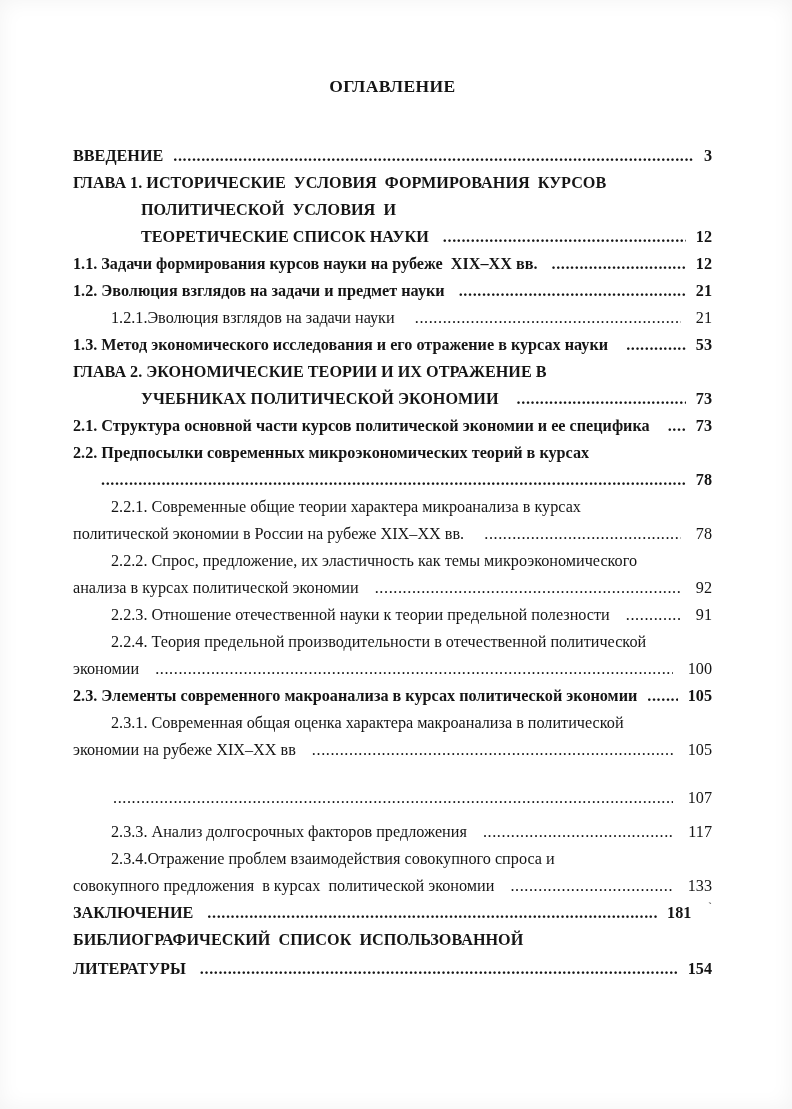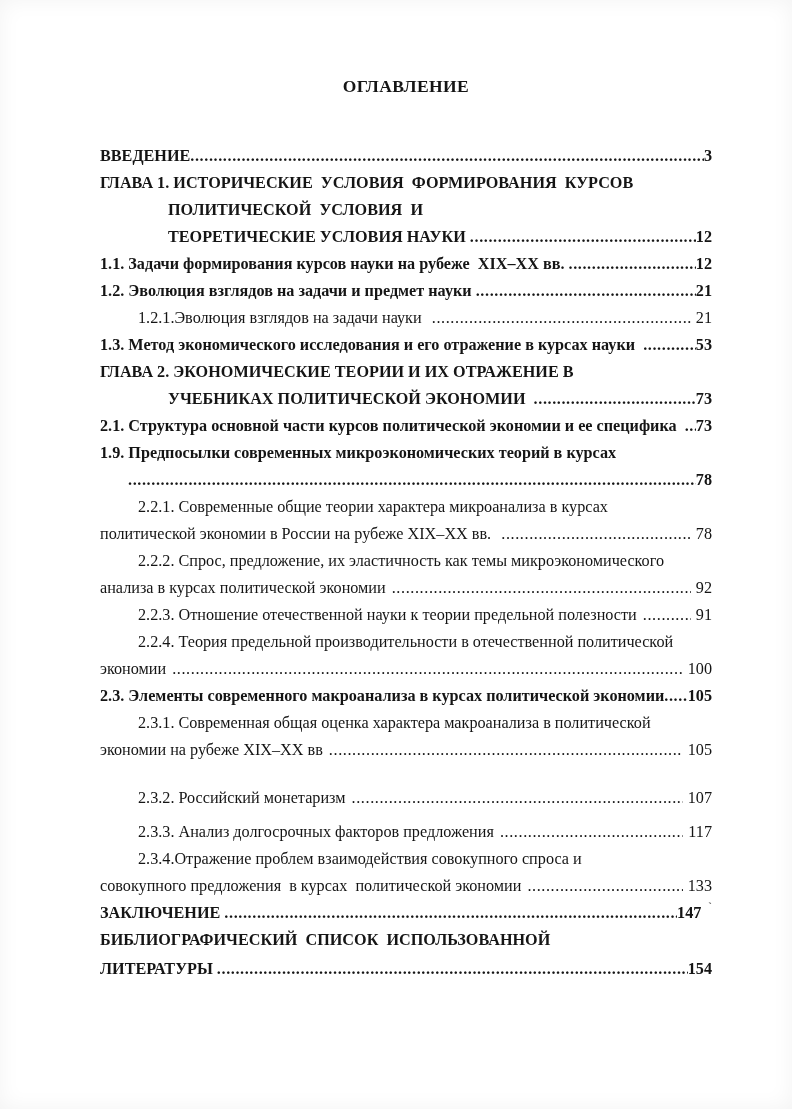--- a/index.html
+++ b/index.html
@@ -11,39 +11,40 @@
     width: 792px;
     height: 1109px;
     position: relative;
     font-family: "Liberation Serif", serif;
     color: #151515;
     overflow: hidden;
   }
   .page {
     position: absolute;
     inset: 0;
-    padding: 76px 80px 0 100px;
+    padding: 76px 80px 0 73px;
     box-sizing: border-box;
     box-shadow: inset 0 0 22px rgba(0,0,0,0.05);
   }
   .title {
     text-align: center;
     font-weight: bold;
     font-size: 17.5px;
     letter-spacing: 0.4px;
   }
   .toc {
     margin-top: 46px;
   }
   .row {
     display: flex;
     align-items: flex-end;
     height: 27px;
     font-size: 16.2px;
     line-height: 27px;
+    gap: 10px;
   }
   .row.bold { font-weight: bold; }
   .indent-1 { padding-left: 68px; }
   .indent-2 { padding-left: 38px; }
   .indent-3 { padding-left: 28px; }
   .t { white-space: pre; flex: 0 0 auto; }
   .dots {
     flex: 1 1 auto;
     min-width: 0;
     overflow: hidden;
@@ -80,21 +81,21 @@
         <span class="dots"></span>
         <span class="pg">3</span>
       </div>
       <div class="row indent-0 bold">
         <span class="t">ГЛАВА 1. ИСТОРИЧЕСКИЕ  УСЛОВИЯ  ФОРМИРОВАНИЯ  КУРСОВ</span>
       </div>
       <div class="row indent-1 bold">
         <span class="t">ПОЛИТИЧЕСКОЙ  УСЛОВИЯ  И</span>
       </div>
       <div class="row indent-1 bold">
-        <span class="t">ТЕОРЕТИЧЕСКИЕ УСЛОВИЯ НАУКИ </span>
+        <span class="t">ТЕОРЕТИЧЕСКИЕ СПИСОК НАУКИ </span>
         <span class="dots"></span>
         <span class="pg">12</span>
       </div>
       <div class="row indent-0 bold">
         <span class="t">1.1. Задачи формирования курсов науки на рубеже  XIX–XX вв. </span>
         <span class="dots"></span>
         <span class="pg">12</span>
       </div>
       <div class="row indent-0 bold">
         <span class="t">1.2. Эволюция взглядов на задачи и предмет науки </span>
@@ -118,21 +119,21 @@
         <span class="t">УЧЕБНИКАХ ПОЛИТИЧЕСКОЙ ЭКОНОМИИ  </span>
         <span class="dots"></span>
         <span class="pg">73</span>
       </div>
       <div class="row indent-0 bold">
         <span class="t">2.1. Структура основной части курсов политической экономии и ее специфика  </span>
         <span class="dots"></span>
         <span class="pg">73</span>
       </div>
       <div class="row indent-0 bold">
-        <span class="t">1.9. Предпосылки современных микроэкономических теорий в курсах</span>
+        <span class="t">2.2. Предпосылки современных микроэкономических теорий в курсах</span>
       </div>
       <div class="row indent-3 bold">
         <span class="dots"></span>
         <span class="pg">78</span>
       </div>
       <div class="row indent-2">
         <span class="t">2.2.1. Современные общие теории характера микроанализа в курсах</span>
       </div>
       <div class="row indent-0">
         <span class="t">политической экономии в России на рубеже XIX–XX вв.  </span>
@@ -167,41 +168,40 @@
       </div>
       <div class="row indent-2">
         <span class="t">2.3.1. Современная общая оценка характера макроанализа в политической</span>
       </div>
       <div class="row indent-0">
         <span class="t">экономии на рубеже XIX–XX вв </span>
         <span class="dots"></span>
         <span class="pg">105</span>
       </div>
       <div class="row indent-2">
-        <span class="t">2.3.2. Российский монетаризм </span>
         <span class="dots"></span>
         <span class="pg">107</span>
       </div>
       <div class="row indent-2">
         <span class="t">2.3.3. Анализ долгосрочных факторов предложения </span>
         <span class="dots"></span>
         <span class="pg">117</span>
       </div>
       <div class="row indent-2">
         <span class="t">2.3.4.Отражение проблем взаимодействия совокупного спроса и</span>
       </div>
       <div class="row indent-0">
         <span class="t">совокупного предложения  в курсах  политической экономии </span>
         <span class="dots"></span>
         <span class="pg">133</span>
       </div>
       <div class="row indent-0 bold">
         <span class="t">ЗАКЛЮЧЕНИЕ </span>
         <span class="dots"></span>
-        <span class="pg">147</span>
+        <span class="pg">181</span>
         <span class="art">ˋ</span>
       </div>
       <div class="row indent-0 bold">
         <span class="t">БИБЛИОГРАФИЧЕСКИЙ  СПИСОК  ИСПОЛЬЗОВАННОЙ</span>
       </div>
       <div class="row indent-0 bold">
         <span class="t">ЛИТЕРАТУРЫ </span>
         <span class="dots"></span>
         <span class="pg">154</span>
       </div>

